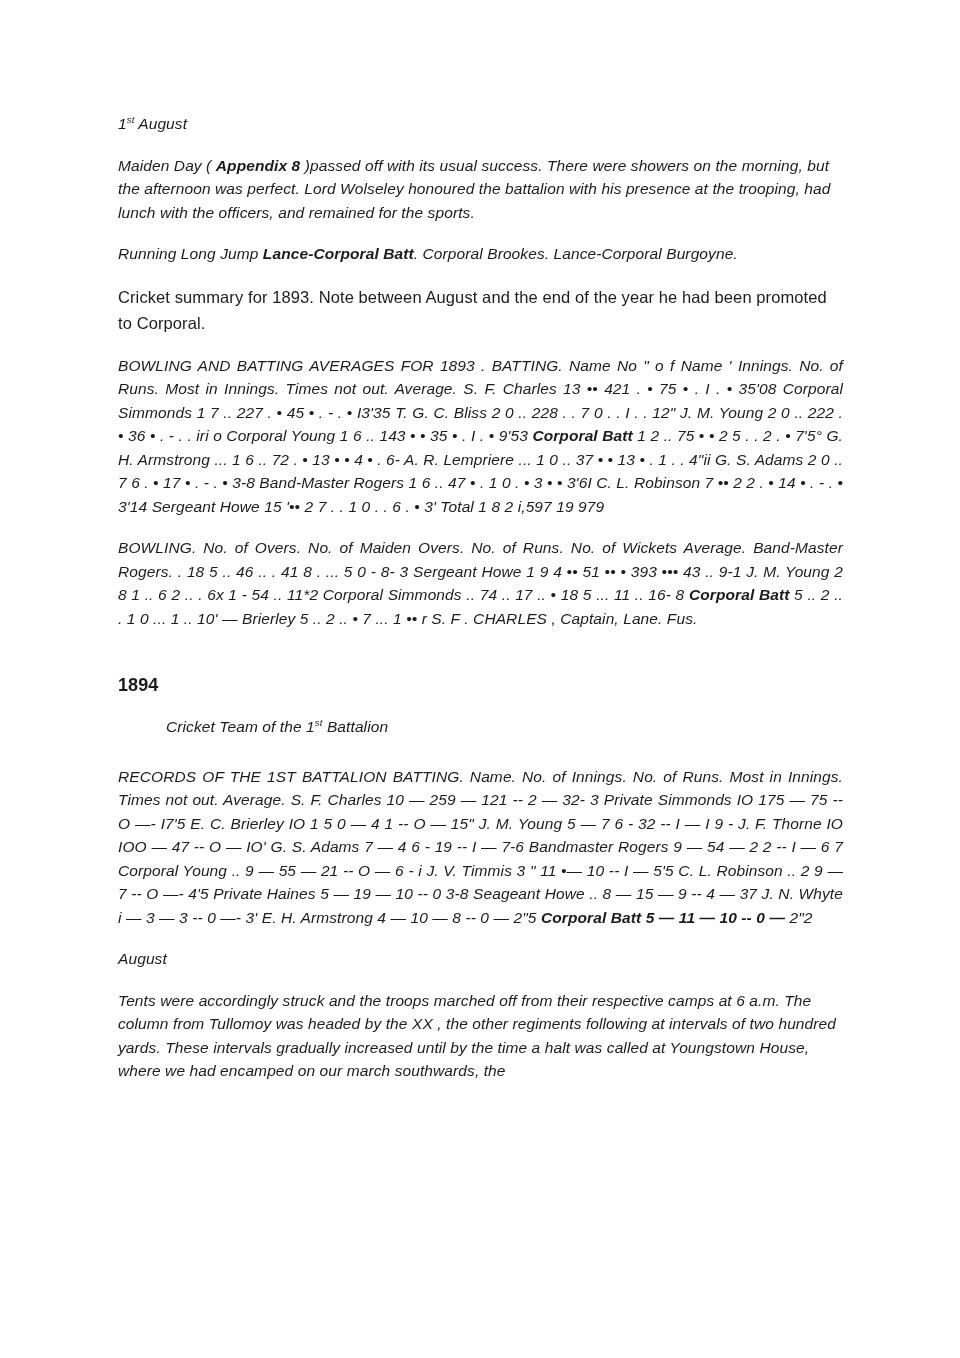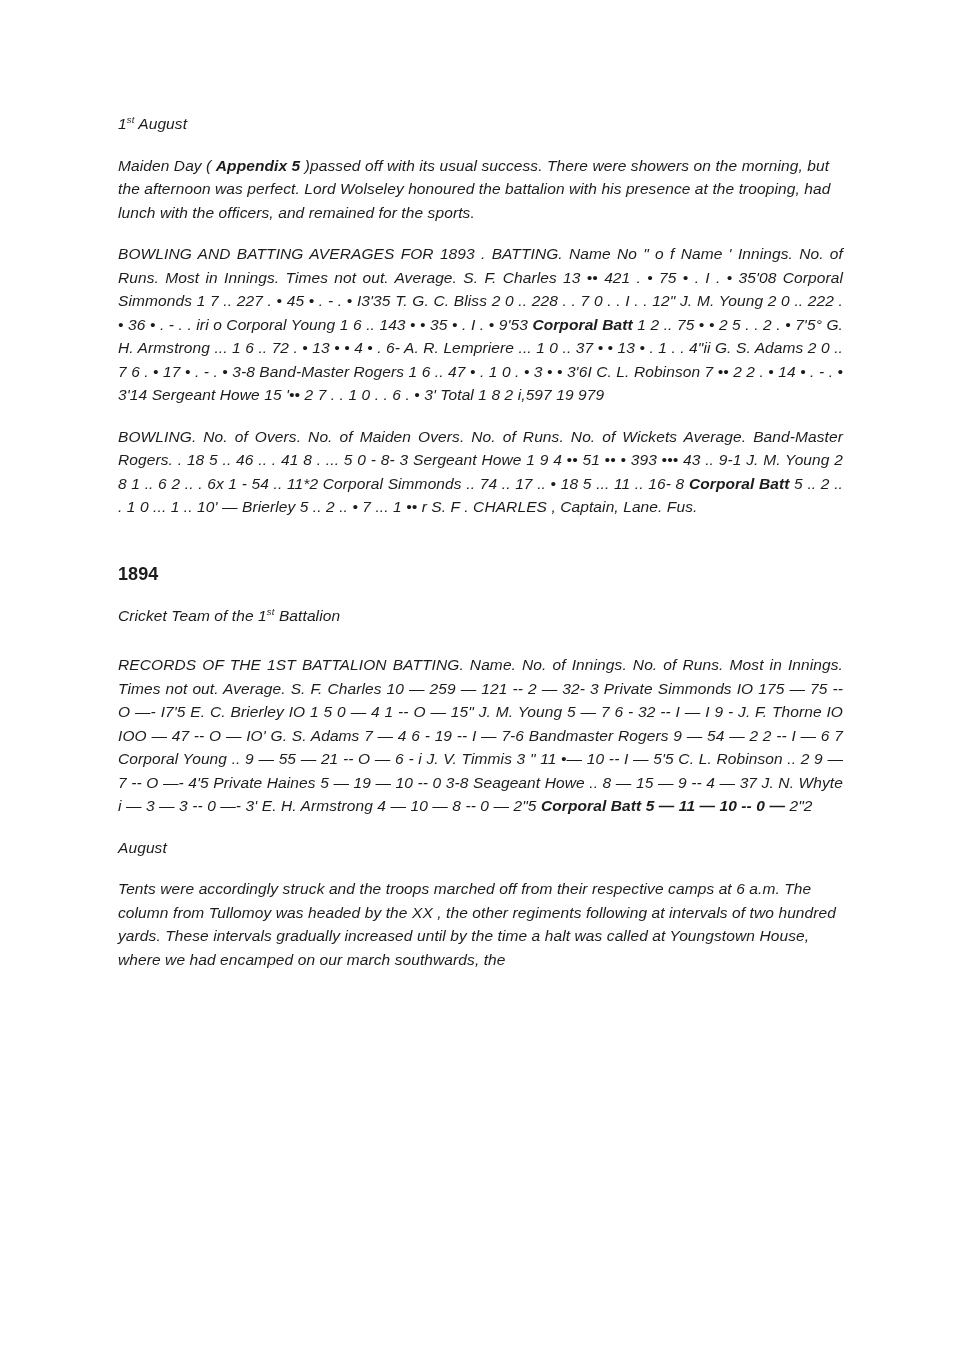--- a/index.html
+++ b/index.html
@@ -31,35 +31,37 @@
     font-size: 16.5px;
     line-height: 26px;
   }
   .para.heading {
     font-style: normal;
     font-weight: bold;
     font-size: 18px;
     line-height: 23px;
     margin-top: 44px;
   }
-  .para.gap-after { margin-bottom: 26px; }
+  .para.gap-after { margin-bottom: 26px; margin-left: 48px; }
   .bold { font-weight: bold; }
   .sup {
     font-size: 0.62em;
     vertical-align: super;
     line-height: 0;
   }
 </style>
 </head>
 <body>
 
 <div class="page">
   <div>
       <p class="para italic"><span>1</span><span class="sup">st</span><span> August</span></p>
-      <p class="para italic"><span>Maiden Day  ( </span><span class="bold">Appendix 5</span><span> )passed off with its usual success. There were showers on the morning, but the afternoon was perfect. Lord Wolseley honoured the battalion with his presence at the trooping, had lunch with the officers, and remained for the sports.</span></p>
+      <p class="para italic"><span>Maiden Day  ( </span><span class="bold">Appendix 8</span><span> )passed off with its usual success. There were showers on the morning, but the afternoon was perfect. Lord Wolseley honoured the battalion with his presence at the trooping, had lunch with the officers, and remained for the sports.</span></p>
+      <p class="para italic"><span>Running Long Jump   </span><span class="bold">Lance-Corporal Batt</span><span>. Corporal Brookes. Lance-Corporal Burgoyne.</span></p>
+      <p class="para regular"><span>Cricket summary for 1893. Note between August and the end of the year he had been promoted to Corporal.</span></p>
       <p class="para italic justify"><span>BOWLING AND BATTING AVERAGES FOR 1893 . BATTING. Name No " o f Name ' Innings. No. of Runs. Most in Innings. Times not out. Average. S. F. Charles 13 •• 421 . • 75 • . I . • 35'08 Corporal Simmonds 1 7 .. 227 . • 45 • . - . • I3'35 T. G. C. Bliss 2 0 .. 228 . . 7 0 . . I . . 12" J. M. Young 2 0 .. 222 . • 36 • . - . . iri o Corporal Young 1 6 .. 143 • • 35 • . I . • 9'53 </span><span class="bold">Corporal Batt</span><span> 1 2 .. 75 • • 2 5 . . 2 . • 7'5° G. H. Armstrong ... 1 6 .. 72 . • 13 • • 4 • . 6- A. R. Lempriere ... 1 0 .. 37 • • 13 • . 1 . . 4"ii G. S. Adams 2 0 .. 7 6 . • 17 • . - . • 3-8 Band-Master Rogers 1 6 .. 47 • . 1 0 . • 3 • • 3'6I C. L. Robinson 7 •• 2 2 . • 14 • . - . • 3'14 Sergeant Howe 15 '•• 2 7 . . 1 0 . . 6 . • 3' Total 1 8 2 i,597 19 979</span></p>
       <p class="para italic justify"><span> BOWLING. No. of Overs. No. of Maiden Overs. No. of Runs. No. of Wickets Average. Band-Master Rogers. . 18 5 .. 46 .. . 41 8 . ... 5 0 - 8- 3 Sergeant Howe 1 9 4 •• 51 •• • 393 ••• 43 .. 9-1 J. M. Young 2 8 1 .. 6 2 .. . 6x 1 - 54 .. 11*2 Corporal Simmonds .. 74 .. 17 .. • 18 5 ... 11 .. 16- 8 </span><span class="bold">Corporal Batt</span><span> 5 .. 2 .. . 1 0 ... 1 .. 10' — Brierley 5 .. 2 .. • 7 ... 1 •• r S. F . CHARLES , Captain, Lane. Fus.</span></p>
       <p class="para heading"><span>1894</span></p>
       <p class="para italic gap-after"><span>Cricket Team of the 1</span><span class="sup">st</span><span> Battalion</span></p>
       <p class="para italic justify"><span>RECORDS OF THE 1ST BATTALION BATTING. Name. No. of Innings. No. of Runs. Most in Innings. Times not out. Average. S. F. Charles 10 — 259 — 121 -- 2 — 32- 3 Private Simmonds IO 175 — 75 -- O —- I7'5 E. C. Brierley IO 1 5 0 — 4 1 -- O — 15" J. M. Young 5 — 7 6 - 32 -- I — I 9 - J. F. Thorne IO IOO — 47 -- O — IO' G. S. Adams 7 — 4 6 - 19 -- I — 7-6 Bandmaster Rogers 9 — 54 — 2 2 -- I — 6 7 Corporal Young .. 9 — 55 — 21 -- O — 6 - i J. V. Timmis 3 " 11 •— 10 -- I — 5'5 C. L. Robinson .. 2 9 — 7 -- O —- 4'5 Private Haines 5 — 19 — 10 -- 0 3-8 Seageant Howe .. 8 — 15 — 9 -- 4 — 37 J. N. Whyte i — 3 — 3 -- 0 —- 3' E. H. Armstrong 4 — 10 — 8 -- 0 — 2"5 </span><span class="bold">Corporal Batt 5 — 11 — 10 -- 0 —</span><span> 2"2</span></p>
       <p class="para italic"><span>August</span></p>
       <p class="para italic"><span>Tents were accordingly struck and the troops marched off from their respective camps at 6 a.m. The column from Tullomoy was headed by the XX , the other regiments following at intervals of two hundred yards. These intervals gradually increased until by the time a halt was called at Youngstown House, where we had encamped on our march southwards, the</span></p>
     </div>
 </div>
 

